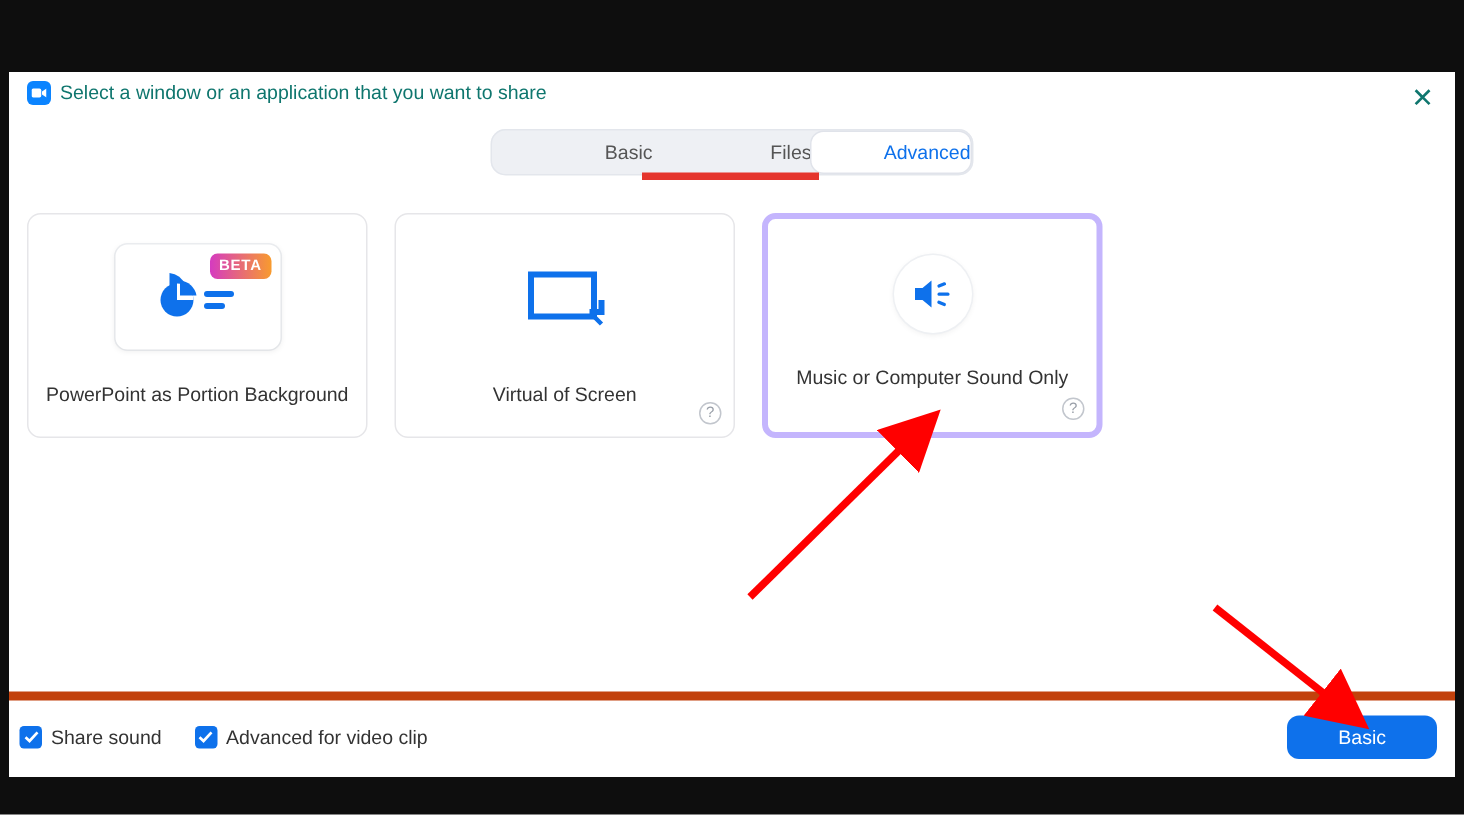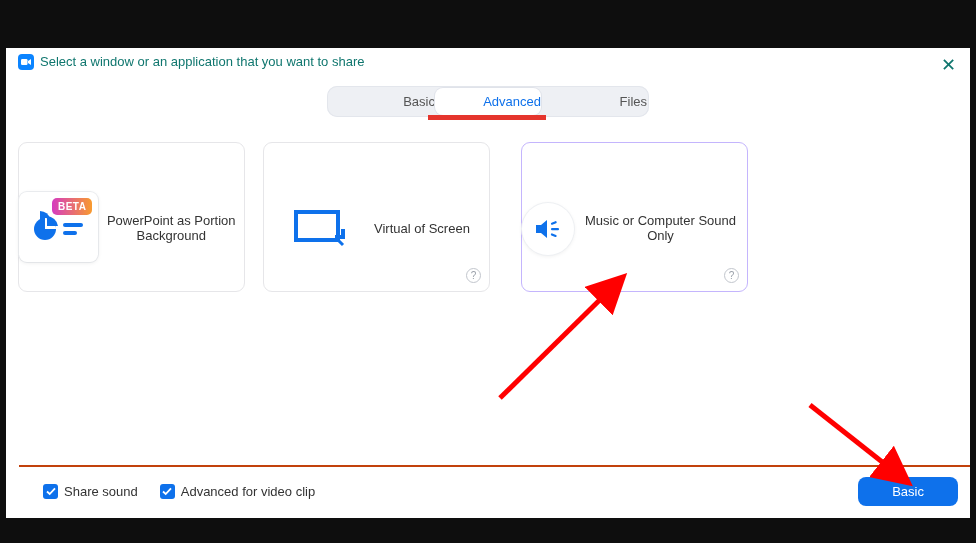--- a/index.html
+++ b/index.html
@@ -86,27 +86,26 @@
       gap: 18px;
       padding: 22px 12px 0 12px;
     }
     .card {
       width: 227px;
       height: 150px;
       border: 1px solid #e6e6e9;
       border-radius: 9px;
       position: relative;
       display: flex;
-      flex-direction: row;
+      flex-direction: column;
       align-items: center;
       cursor: pointer;
     }
     .card.selected {
-      border: 1px solid #c4b5fd;
-      margin-left: 13px;
+      border: 4px solid #c4b5fd;
     }
     .card .thumb {
       width: 110px;
       height: 70px;
       background: #fff;
       border-radius: 8px;
       margin-top: 20px;
       box-shadow: 0 1px 4px rgba(0,0,0,0.08), 0 0 0 1px #eef0f3;
       display: flex;
       align-items: center;
@@ -141,25 +140,24 @@
       color: #fff;
       padding: 3px 6px;
       border-radius: 5px;
       background: linear-gradient(90deg, #d53bc0, #f89b2e);
       letter-spacing: 0.5px;
     }
     .footer {
       margin-top: auto;
       display: flex;
       align-items: center;
-      padding: 10px 12px 12px 24px;
-      border-top: 2px solid #c2410c;
+      padding: 10px 12px 12px 7px;
+      border-top: 6px solid #c2410c;
       font-size: 13px;
       color: #333;
-      margin-left: 13px;
     }
     .chk {
       display: flex;
       align-items: center;
       margin-right: 22px;
       cursor: pointer;
     }
     .chk-box {
       width: 15px;
       height: 15px;
@@ -209,22 +207,22 @@
           <path d="M7 3 L10 1 L10 7 L7 5 Z" fill="#fff"></path>
         </svg>
     </span>
     <span>Select a window or an application that you want to share</span>
     <span class="close">✕</span>
   </div>
 
   <div class="tabs-row">
     <div class="tabs">
       <div class="tab">Basic</div>
+      <div class="tab">Files</div>
       <div class="tab active">Advanced</div>
-      <div class="tab">Files</div>
     </div>
   </div>
   <div class="red-underline"></div>
 
   <div class="cards">
 
     <div class="card">
       <div class="thumb">
         <span class="beta-badge">BETA</span>
         <svg width="60" height="36" viewBox="0 0 60 36">

